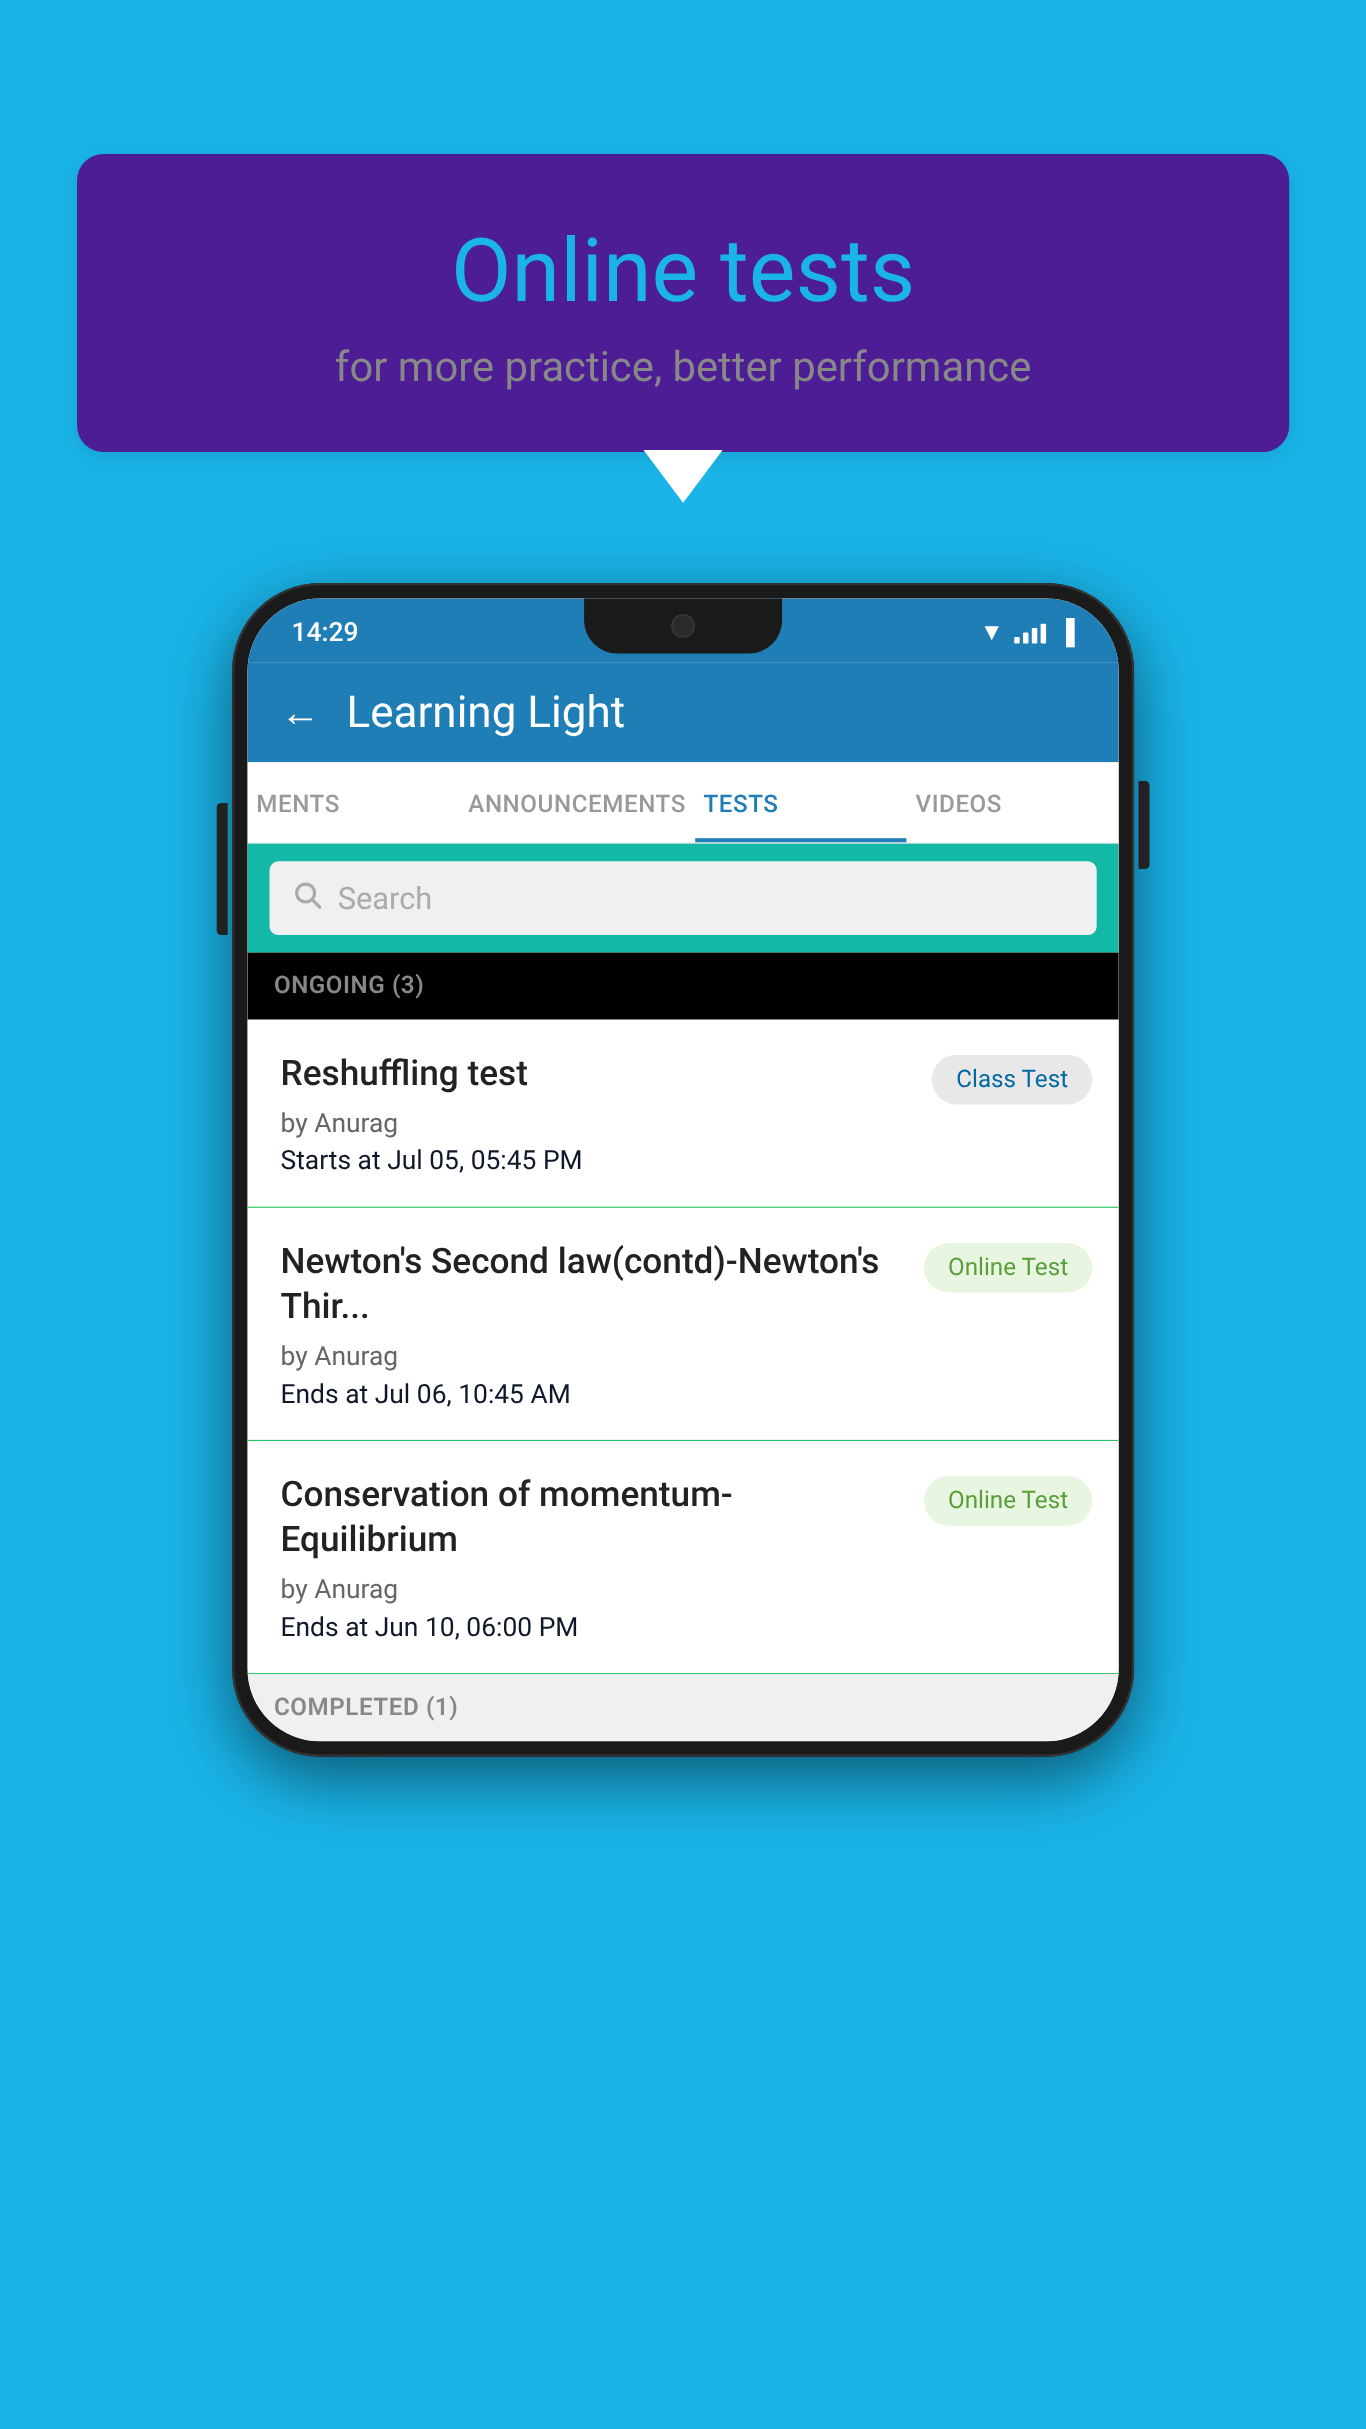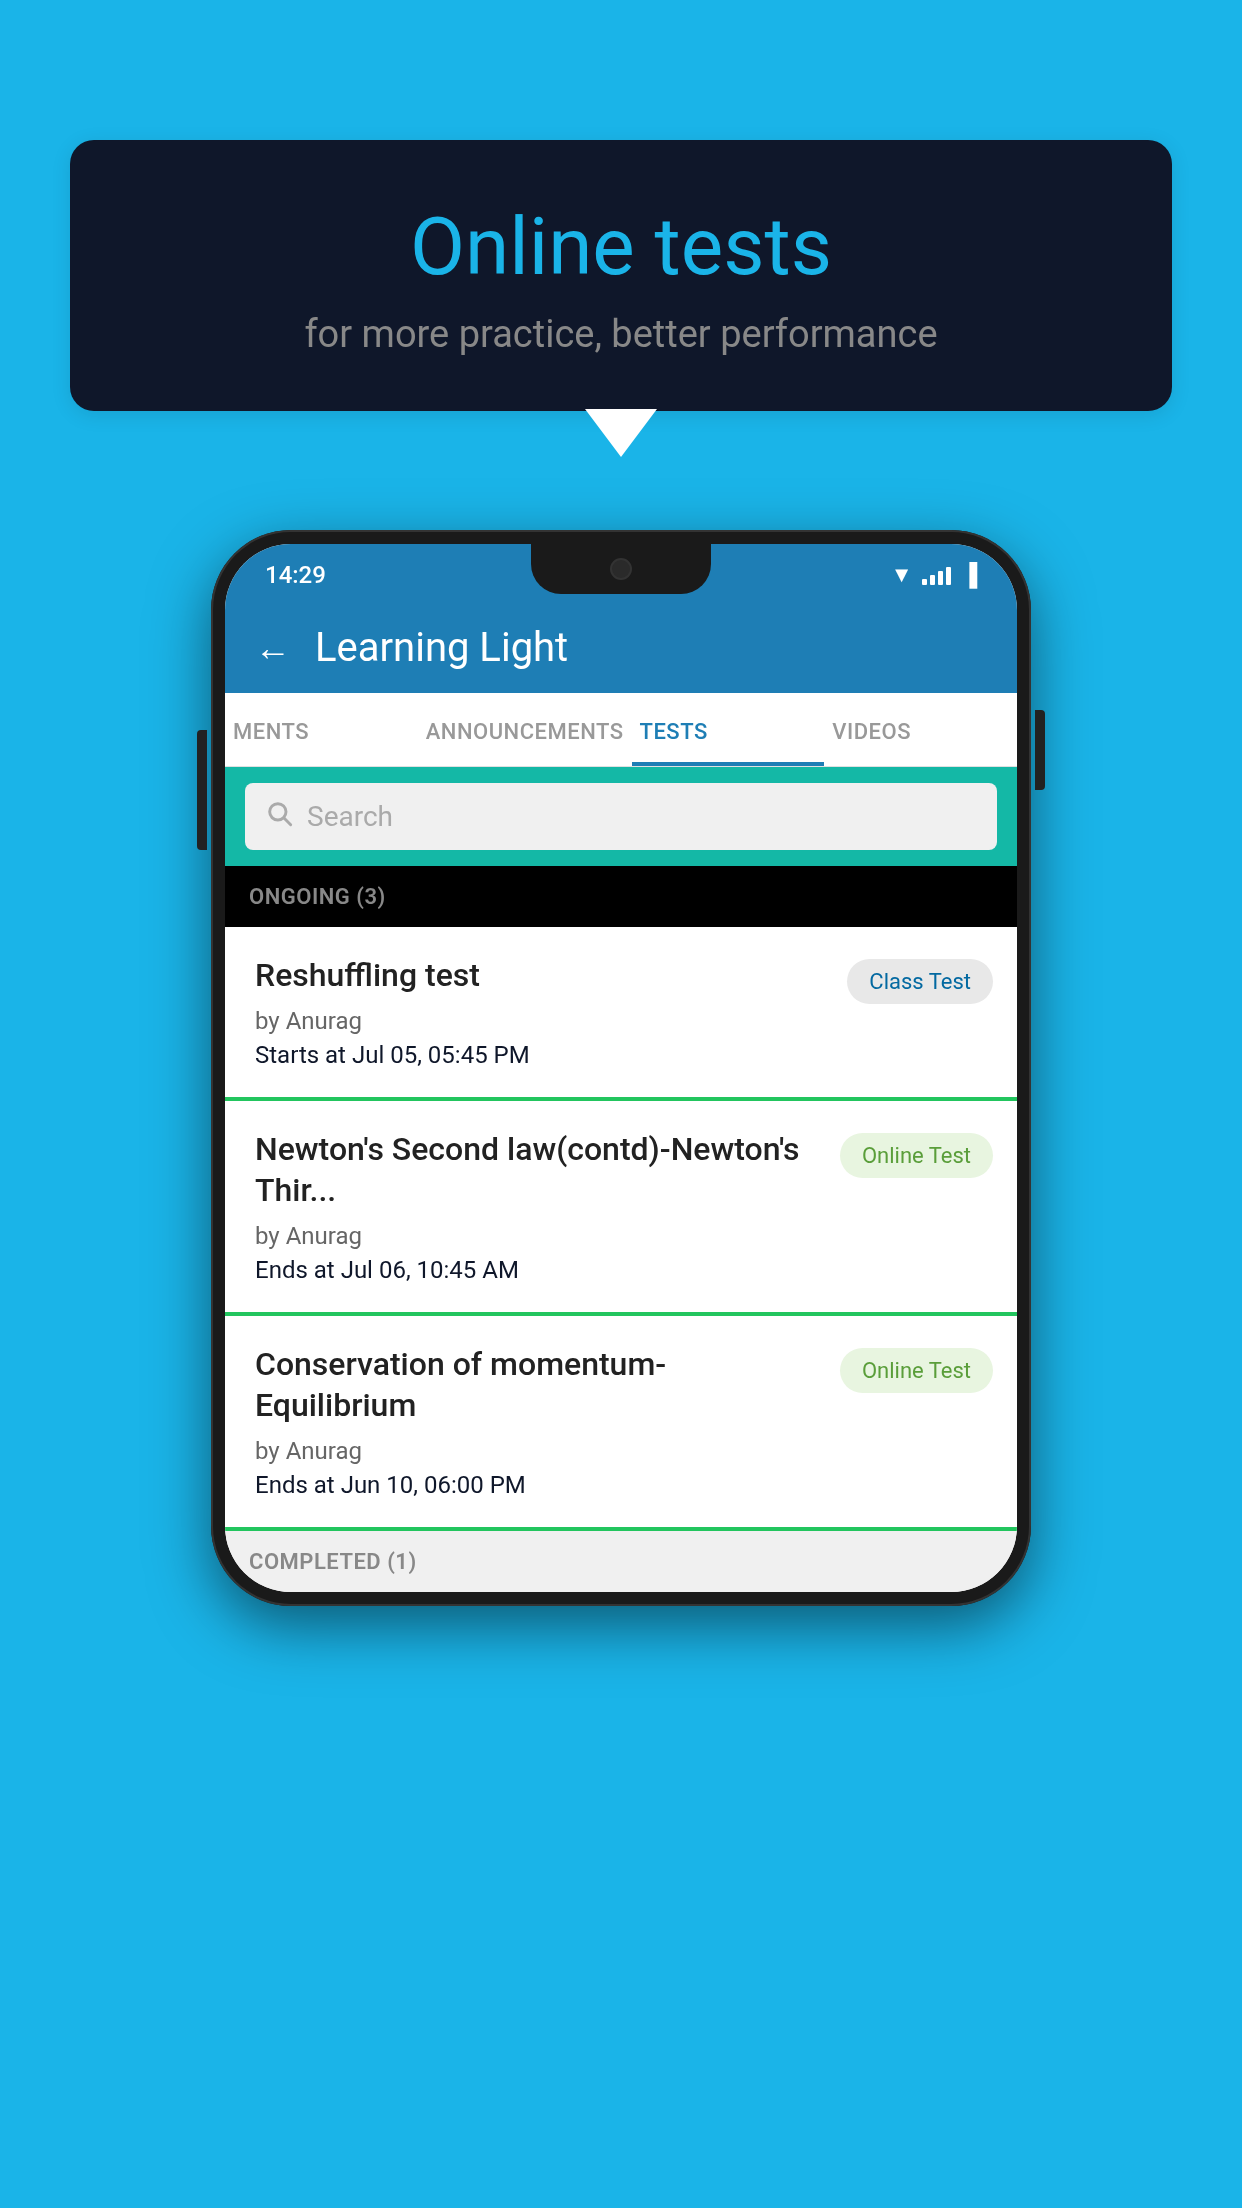--- a/index.html
+++ b/index.html
@@ -17,21 +17,21 @@
     
     .speech-bubble-container {
       position: absolute;
       top: 140px;
       left: 70px;
       right: 70px;
       z-index: 10;
     }
 
     .speech-bubble {
-      background: #0f172a;
+      background: #4c1d95;
       border-radius: 24px;
       padding: 60px 50px 55px;
       text-align: center;
       box-shadow: 0 4px 20px rgba(0,0,0,0.1);
       position: relative;
     }
 
     .speech-bubble::after {
       content: '';
       position: absolute;
@@ -254,21 +254,21 @@
       letter-spacing: 0.5px;
     }
 
     
     .test-list {
       background: white;
     }
 
     .test-item {
       padding: 28px 24px 28px 30px;
-      border-bottom: 4px solid #22c55e;
+      border-bottom: 1px solid #22c55e;
       display: flex;
       justify-content: space-between;
       align-items: flex-start;
     }
 
     .test-info {
       flex: 1;
       margin-right: 20px;
     }
 

